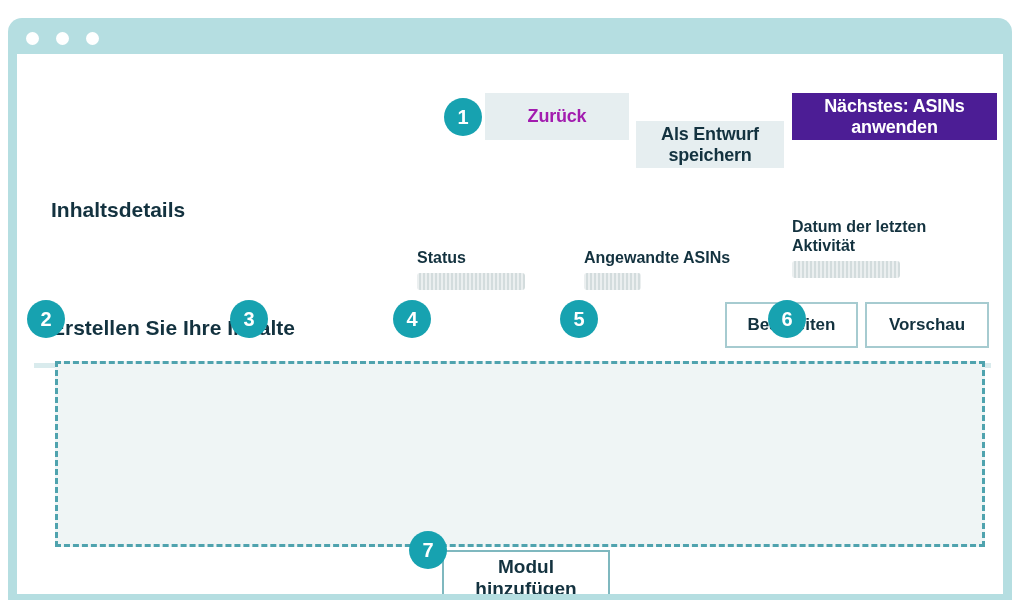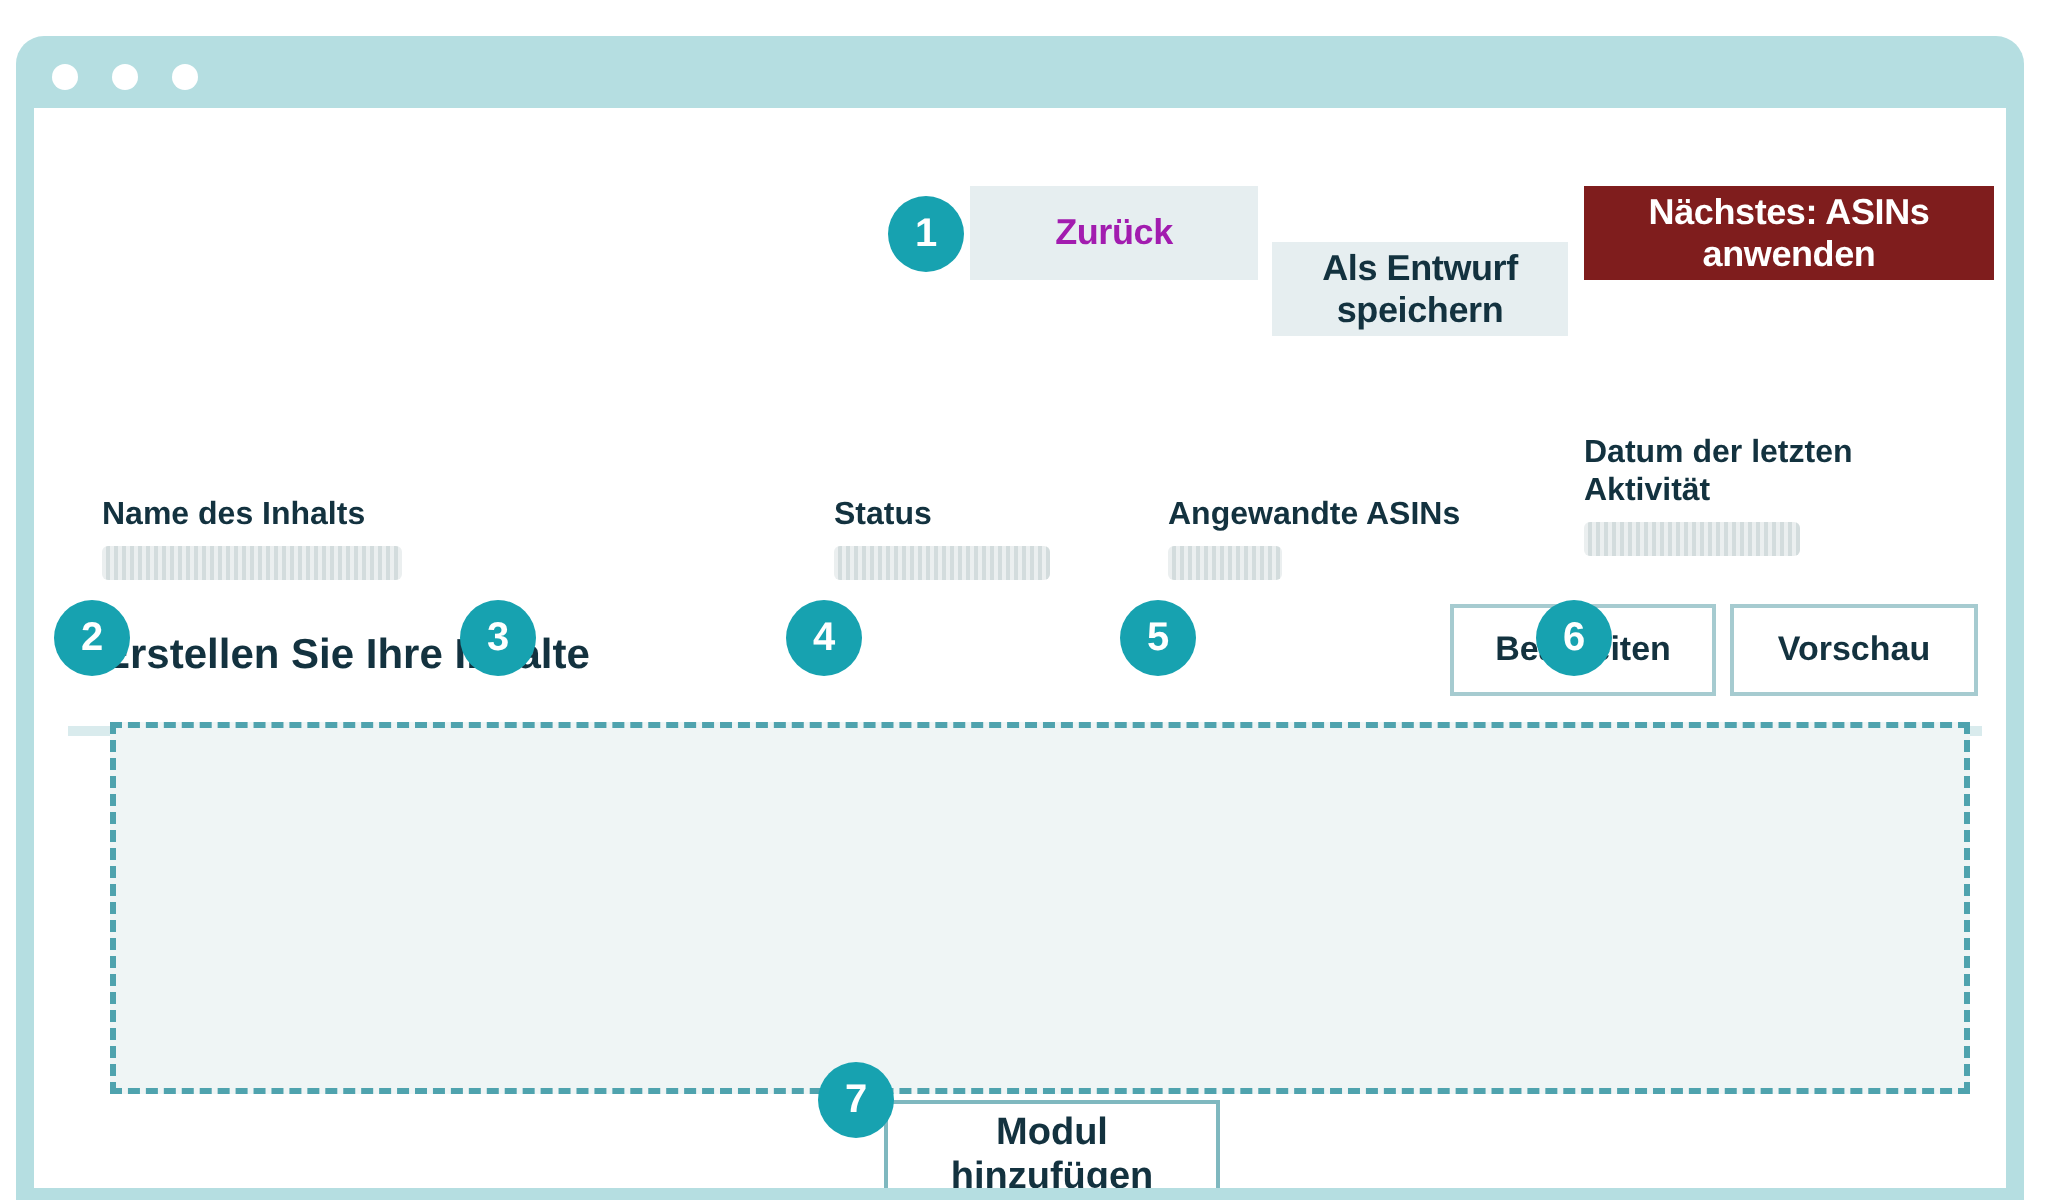--- a/index.html
+++ b/index.html
@@ -83,21 +83,21 @@
   .btn-draft {
     left: 619px; top: 39px;
     width: 148px; height: 47px;
     background: #e6eef0;
     color: #13323f;
     font-size: 18px;
   }
   .btn-next {
     left: 775px; top: 39px;
     width: 205px; height: 47px;
-    background: #7f1d1d;
+    background: #4c1d95;
     color: #ffffff;
     font-size: 18px;
   }
 
   
   .badge {
     position: absolute;
     width: 38px;
     height: 38px;
     border-radius: 50%;
@@ -241,25 +241,22 @@
       <div class="badge badge-1">1</div>
       <div class="btn btn-back">Zurück</div>
       <div class="btn btn-draft" style="white-space: pre-line; margin-top: 28px;">Als Entwurf
 speichern</div>
       <div class="btn btn-next" style="white-space: pre-line;">Nächstes: ASINs
 anwenden</div>
     </div>
 
     <div class="details">
 
-
-      <div class="field f-name">
-        <div class="field-label">Name des Inhalts</div>
-        <div class="skeleton"></div>
-      </div>
+      <div class="section-title">Inhaltsdetails</div>
+
 
 
       <div class="field f-asins">
         <div class="field-label">Angewandte ASINs</div>
         <div class="skeleton"></div>
       </div>
 
       <div class="field f-status">
         <div class="field-label">Status</div>
         <div class="skeleton"></div>

